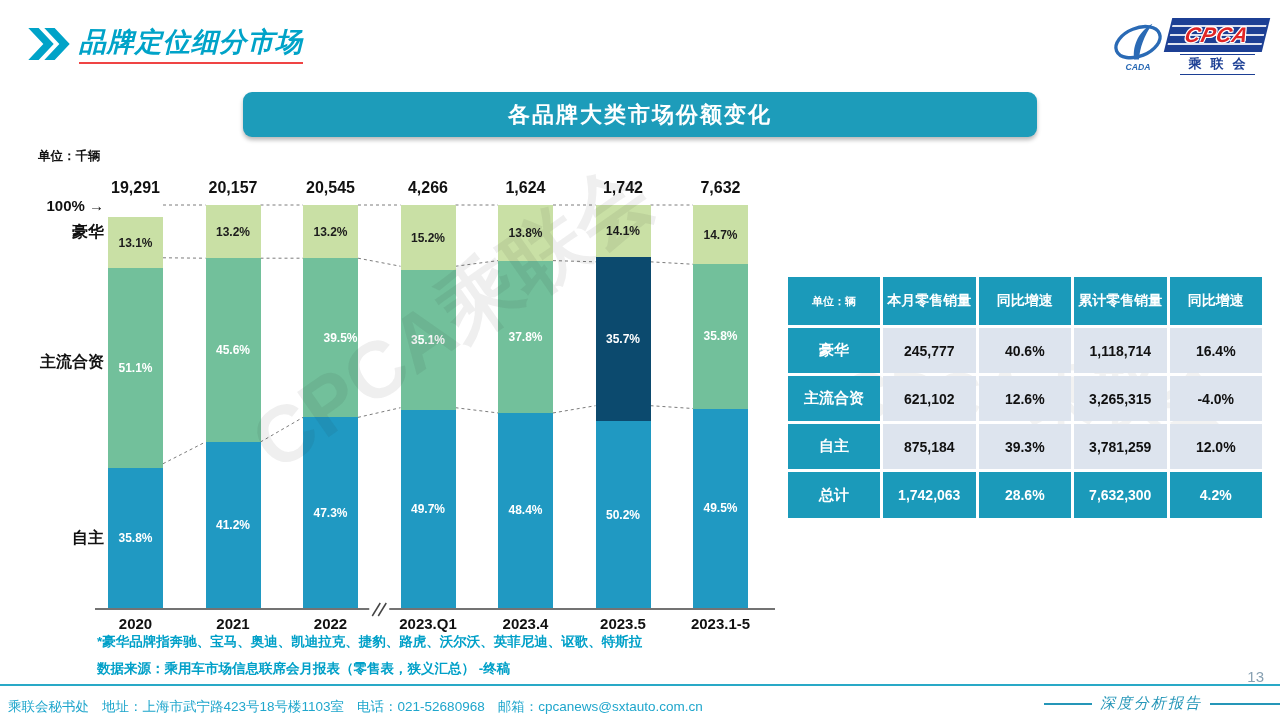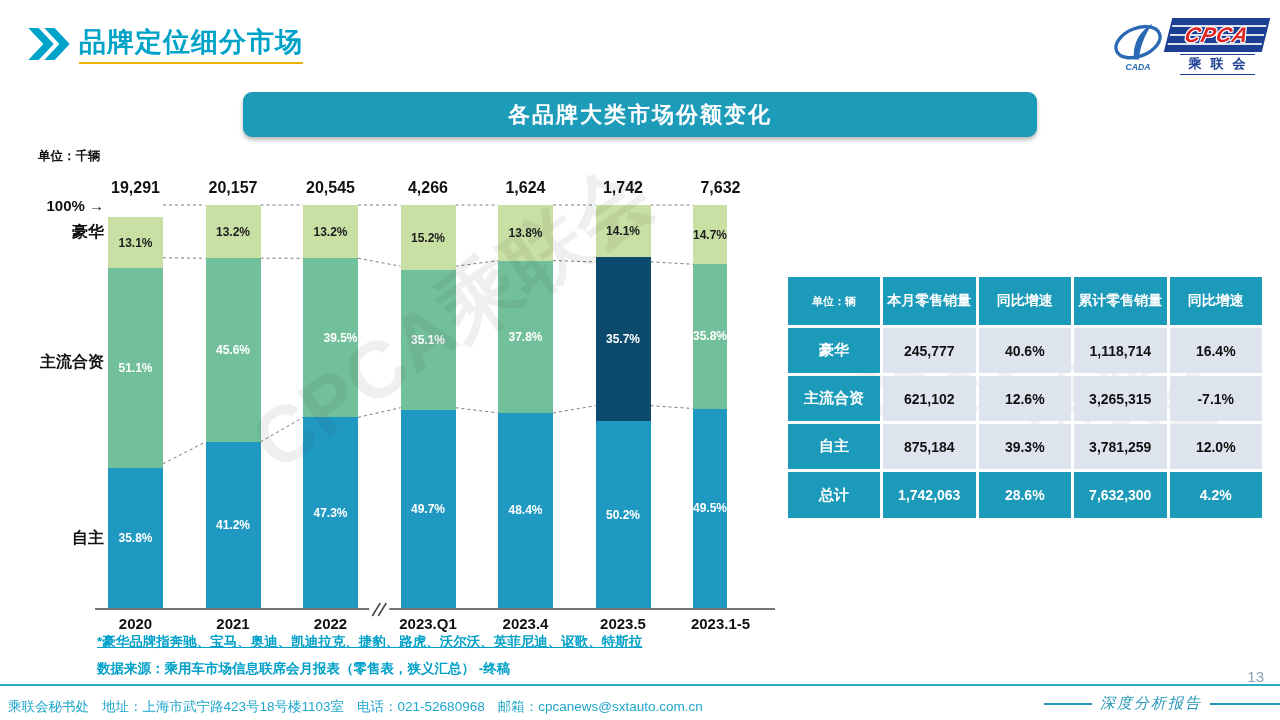--- a/index.html
+++ b/index.html
@@ -1,22 +1,22 @@
 <!DOCTYPE html>
 <html><head>
 <meta charset="utf-8">
 <style>
   html,body{margin:0;padding:0;background:#e8e8e8;}
   .slide{position:relative;width:1280px;height:720px;background:#ffffff;overflow:hidden;
          font-family:"Liberation Sans","DejaVu Sans",sans-serif;margin:0 auto;}
 
   
   .title-row{position:absolute;left:28px;top:24px;display:flex;align-items:center;gap:9px;}
-  .page-title{font-size:27px;font-weight:bold;color:#00a3c8;border-bottom:2px solid #eab308;
-              padding-bottom:2px;letter-spacing:1px;}
+  .page-title{font-size:27px;font-weight:bold;color:#00a3c8;border-bottom:2px solid #ef4444;
+              padding-bottom:2px;letter-spacing:1px;font-style:italic;}
 
   
   .logo{position:absolute;right:14px;top:18px;display:flex;align-items:center;gap:3px;}
   .cpca-col{display:flex;flex-direction:column;align-items:center;}
   .cpca-block{position:relative;width:98px;height:34px;background:#1c3f94;transform:skewX(-14deg);
               display:flex;align-items:center;justify-content:center;overflow:hidden;}
   .stripe{position:absolute;left:2px;right:2px;height:2px;background:rgba(255,255,255,.85);}
   .cpca-text{position:relative;font-size:21px;font-weight:900;font-style:italic;color:#e02525;letter-spacing:1px;
              text-shadow:-1px -1px 0 #fff,1px -1px 0 #fff,-1px 1px 0 #fff,1px 1px 0 #fff,0 1px 0 #fff,0 -1px 0 #fff;}
   .cpca-sub{margin-top:2px;color:#1c3f94;font-weight:bold;font-size:13px;letter-spacing:9px;text-indent:9px;
@@ -53,21 +53,21 @@
                 grid-template-rows:48px 45px 45px 45px 46px;gap:3px;z-index:6;}
   .cell{display:flex;align-items:center;justify-content:center;}
   .th{background:#1b9aba;color:#fff;font-weight:bold;font-size:14px;}
   .th-unit{font-size:11px;}
   .rowlab{background:#1b9aba;color:#fff;font-weight:bold;font-size:15px;}
   .td{background:#dde4ee;color:#111;font-weight:bold;font-size:14px;}
   .total-td{background:#1b9aba;color:#fff;}
 
   
   .note{position:absolute;left:97px;font-size:13.5px;font-weight:bold;color:#00a0c8;}
-  .note1{top:633px;text-decoration:underline;}
+  .note1{top:633px;}
   .note2{top:660px;}
   .footer-line{position:absolute;left:0;top:684px;width:1280px;height:2px;background:#29a9c7;}
   .footer{position:absolute;left:8px;top:698px;font-size:13.5px;color:#1fa6cc;display:flex;gap:13px;white-space:nowrap;}
   .page-num{position:absolute;right:16px;top:668px;font-size:15px;color:#87a0b2;}
   .report{position:absolute;right:0;top:694px;display:flex;align-items:center;gap:8px;}
   .rline1{width:48px;height:2px;background:#2596b8;}
   .rline2{width:70px;height:2px;background:#2596b8;}
   .rtxt{font-family:"Liberation Serif","DejaVu Serif",serif;font-style:italic;color:#2596b8;font-size:15px;letter-spacing:2px;}
 </style>
 </head>
@@ -172,21 +172,21 @@
       </div>
       <div class="bar-total" style="left: 372.5px;">1,624</div>
       <div class="x-label" style="left: 369.5px;">2023.4</div>
       <div class="bar" style="left: 487.5px; width: 55px;">
         <div class="seg" style="height: 56.823px; background: rgb(201, 224, 165); color: rgb(28, 28, 28);">14.1%</div>
         <div class="seg" style="height: 178px; background: #0c4a6e; color: rgb(255, 255, 255);">35.7%</div>
         <div class="seg" style="height: 202.306px; background: rgb(32, 153, 194); color: rgb(255, 255, 255);">50.2%</div>
       </div>
       <div class="bar-total" style="left: 470px;">1,742</div>
       <div class="x-label" style="left: 467px;">2023.5</div>
-      <div class="bar" style="left: 585px; width: 34px;">
+      <div class="bar" style="left: 585px; width: 55px;">
         <div class="seg" style="height: 59.241px; background: rgb(201, 224, 165); color: rgb(28, 28, 28);">14.7%</div>
         <div class="seg" style="height: 144.274px; background: rgb(114, 192, 155); color: rgb(255, 255, 255);">35.8%</div>
         <div class="seg" style="height: 199.485px; background: rgb(32, 153, 194); color: rgb(255, 255, 255);">49.5%</div>
       </div>
       <div class="bar-total" style="left: 567.5px;">7,632</div>
       <div class="x-label" style="left: 564.5px;">2023.1-5</div>
     </div>
 
   <div class="market-table">
       <div class="cell th th-unit">单位：辆</div>
@@ -196,21 +196,21 @@
       <div class="cell th">同比增速</div>
       <div class="cell rowlab">豪华</div>
       <div class="cell td">245,777</div>
       <div class="cell td">40.6%</div>
       <div class="cell td">1,118,714</div>
       <div class="cell td">16.4%</div>
       <div class="cell rowlab">主流合资</div>
       <div class="cell td">621,102</div>
       <div class="cell td">12.6%</div>
       <div class="cell td">3,265,315</div>
-      <div class="cell td">-7.1%</div>
+      <div class="cell td">-4.0%</div>
       <div class="cell rowlab">自主</div>
       <div class="cell td">875,184</div>
       <div class="cell td">39.3%</div>
       <div class="cell td">3,781,259</div>
       <div class="cell td">12.0%</div>
       <div class="cell rowlab">总计</div>
       <div class="cell td total-td">1,742,063</div>
       <div class="cell td total-td">28.6%</div>
       <div class="cell td total-td">7,632,300</div>
       <div class="cell td total-td">4.2%</div>

